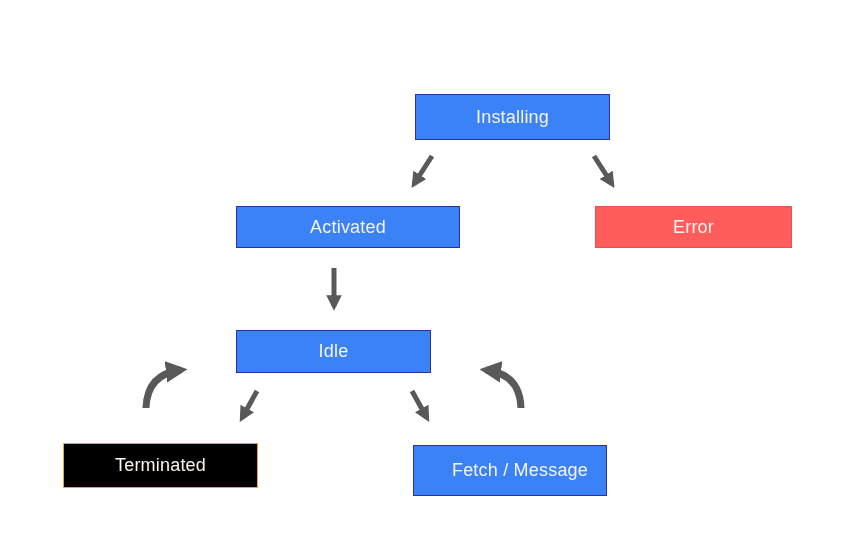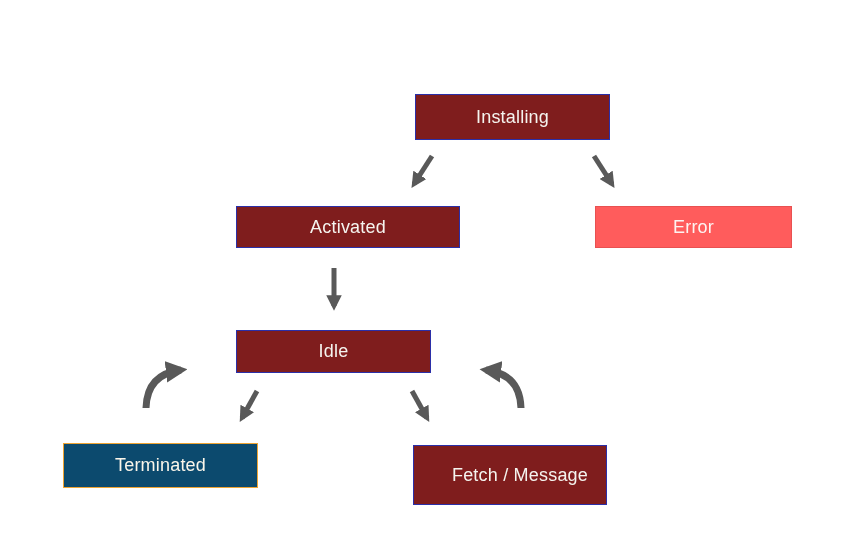--- a/index.html
+++ b/index.html
@@ -27,40 +27,40 @@
     display: flex;
     align-items: center;
     justify-content: center;
     font-size: 18px;
     letter-spacing: 0.2px;
     color: #f5f4ef;
     box-sizing: border-box;
     user-select: none;
   }
   .node--blue {
-    background: #7f1d1d;
+    background: #3b82f6;
     border: 1px solid #2b2fa8;
     justify-content: center;
   }
   .node--red {
     background: #ff5c5c;
     border: 1px solid #e85151;
     color: #fdf3f1;
   }
   .node--amber {
-    background: #0c4a6e;
+    background: #000000;
     border: 1px solid #efa433;
     color: #fbf6ea;
   }
   .n-installing { left: 415px; top: 94px;  width: 195px; height: 46px; }
   .n-activated  { left: 236px; top: 206px; width: 224px; height: 42px; }
   .n-error      { left: 595px; top: 206px; width: 197px; height: 42px; }
   .n-idle       { left: 236px; top: 330px; width: 195px; height: 43px; }
   .n-terminated { left: 63px;  top: 443px; width: 195px; height: 45px; }
-  .n-fetch      { left: 413px; top: 445px; width: 194px; height: 60px; padding-left: 20px; }
+  .n-fetch      { left: 413px; top: 445px; width: 194px; height: 51px; padding-left: 20px; }
 </style>
 </head>
 <body>
 
 <div class="canvas">
 
   <svg class="edges-layer" width="854" height="558" viewBox="0 0 854 558" xmlns="http://www.w3.org/2000/svg">
     <defs>
       <marker id="ah" viewBox="0 0 10 10" refX="7" refY="5" markerWidth="3.1" markerHeight="3.1" orient="auto-start-reverse">
         <path d="M 0 0 L 10 5 L 0 10 z" fill="#595959"></path>

